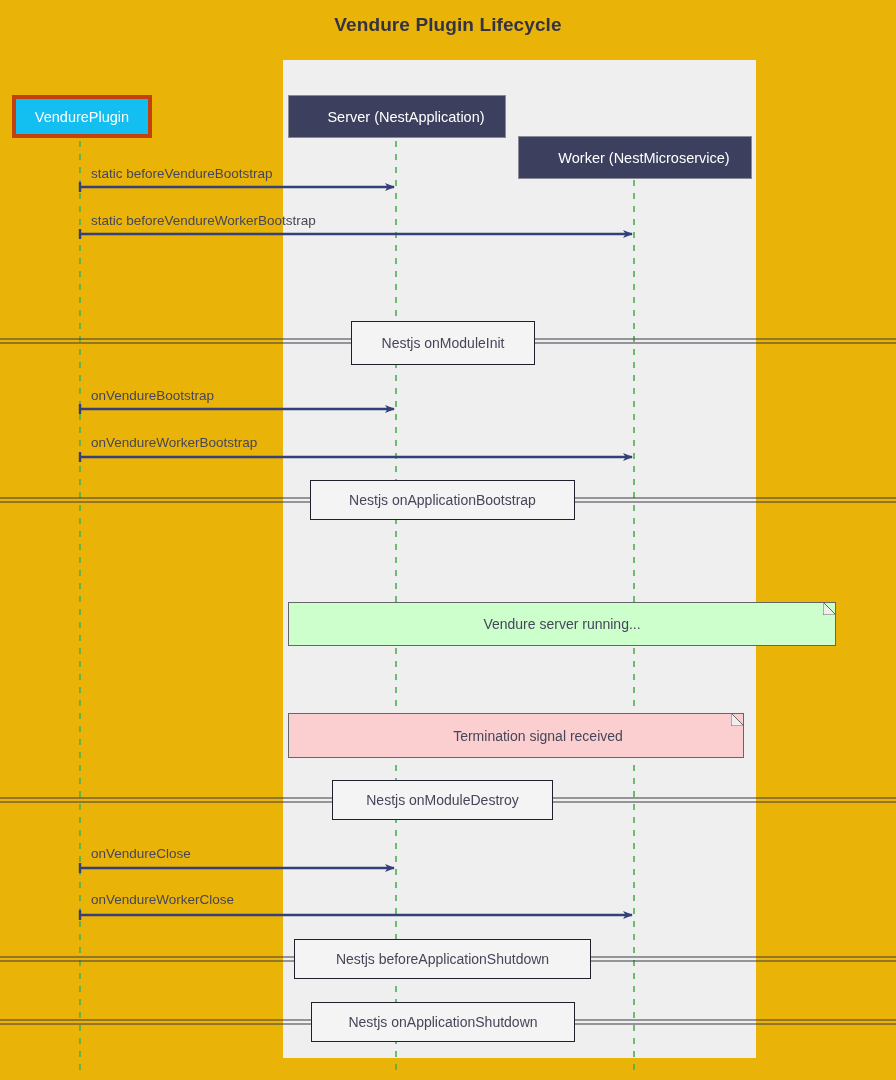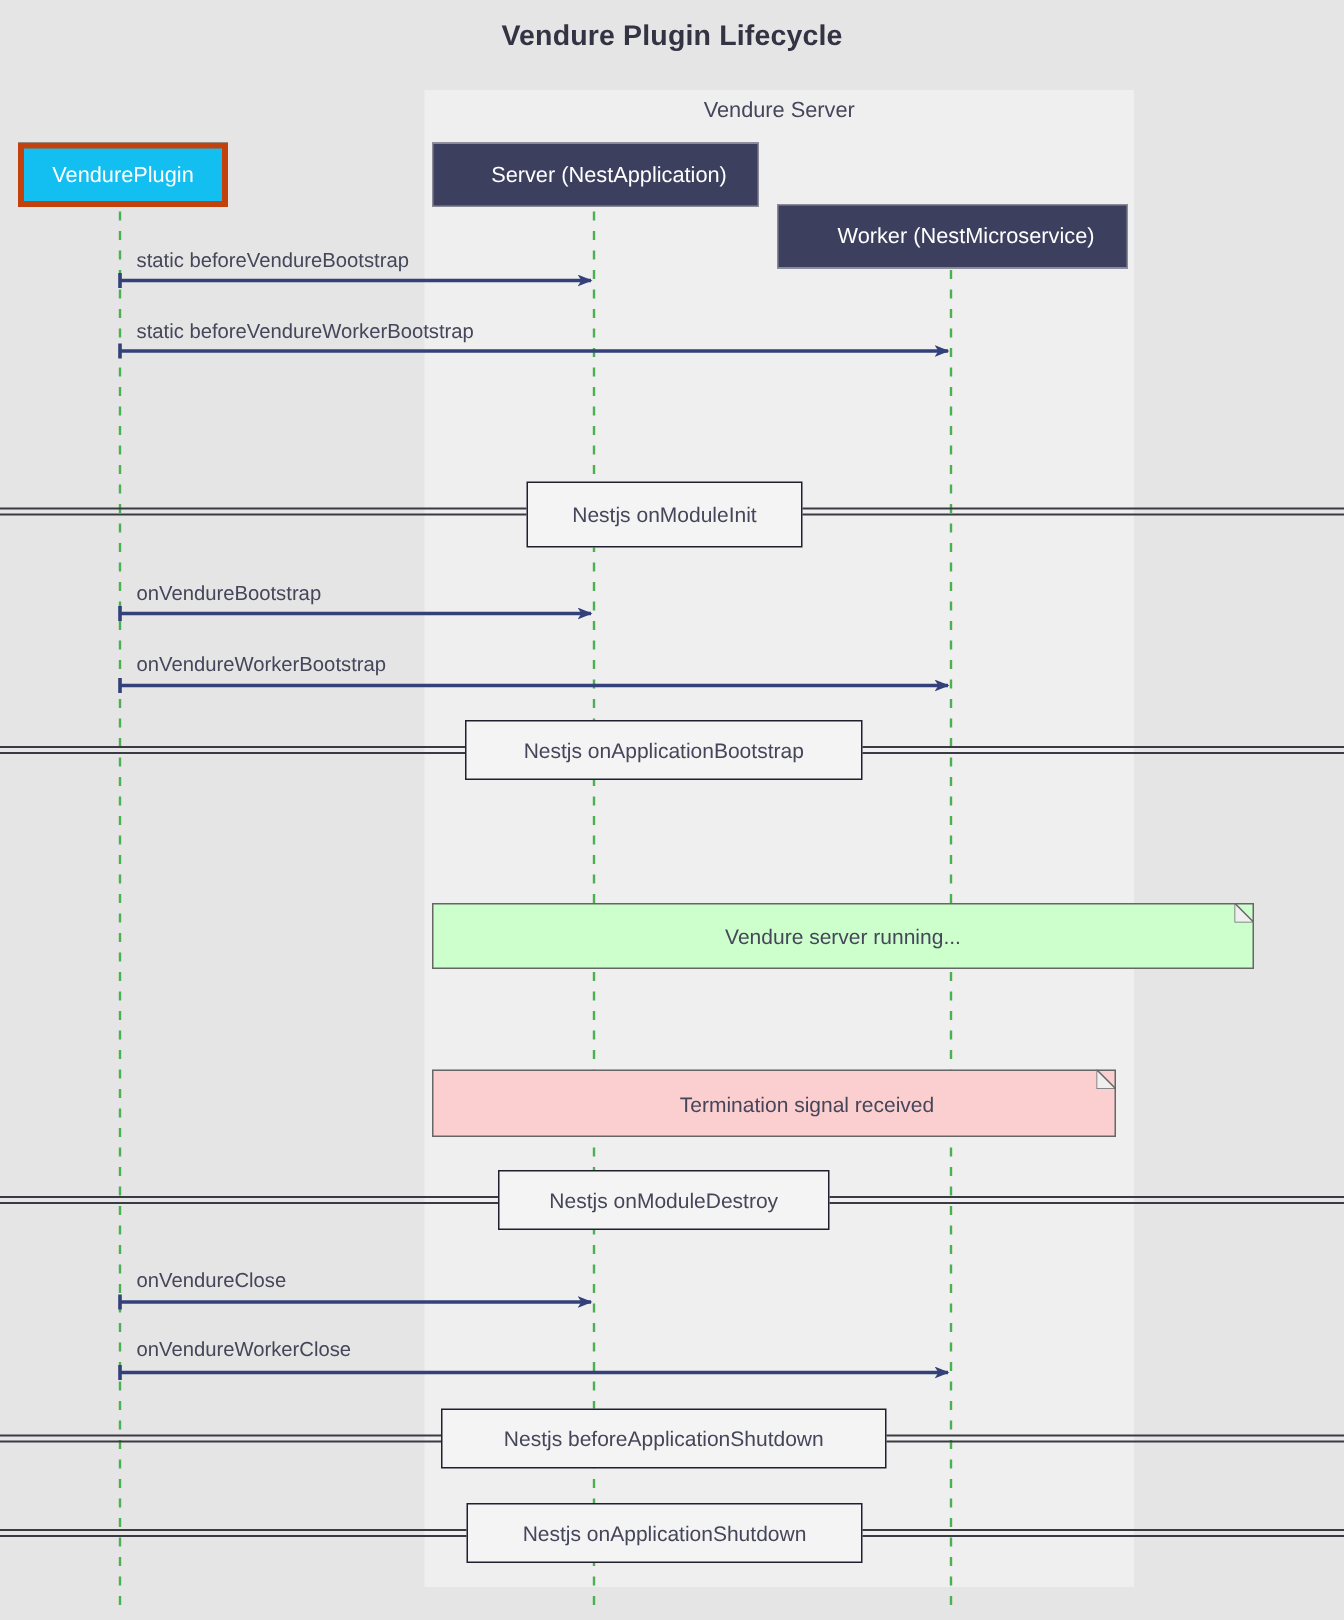--- a/index.html
+++ b/index.html
@@ -9,21 +9,21 @@
     overflow: hidden;
   }
   body {
     font-family: "Liberation Sans", sans-serif;
     color: #333344;
   }
   #diagram {
     position: relative;
     width: 896px;
     height: 1080px;
-    background: #e5e5e5;
+    background: #eab308;
   }
   #svg-layer {
     position: absolute;
     left: 0; top: 0;
     width: 896px; height: 1080px;
   }
   .layer {
     position: absolute;
     left: 0; top: 0;
     width: 896px; height: 1080px;
@@ -145,21 +145,20 @@
         <line x1="80" x2="80" y1="863" y2="873" stroke="#33407a" stroke-width="2.4"></line>
         <line x1="80" x2="632" y1="915" y2="915" stroke="#33407a" stroke-width="2.4" marker-end="url(#arrowhead)"></line>
         <line x1="80" x2="80" y1="910" y2="920" stroke="#33407a" stroke-width="2.4"></line>
       </g>
   </svg>
 
   <div class="layer">
 
     <div class="title">Vendure Plugin Lifecycle</div>
 
-    <div class="group-label" id="group-label" style="left: 283px; top: 66px; width: 473px;">Vendure Server</div>
 
     <div id="actors">
         <div class="actor plugin" style="left: 12px; top: 95px; width: 140px; height: 43px;">
           <span>VendurePlugin</span>
         </div>
         <div class="actor dark" style="left: 288px; top: 95px; width: 218px; height: 43px;">
           <span>Server (NestApplication)</span>
         </div>
         <div class="actor dark" style="left: 518px; top: 95px; width: 234px; height: 43px; margin-top: 41px;">
           <span>Worker (NestMicroservice)</span>

